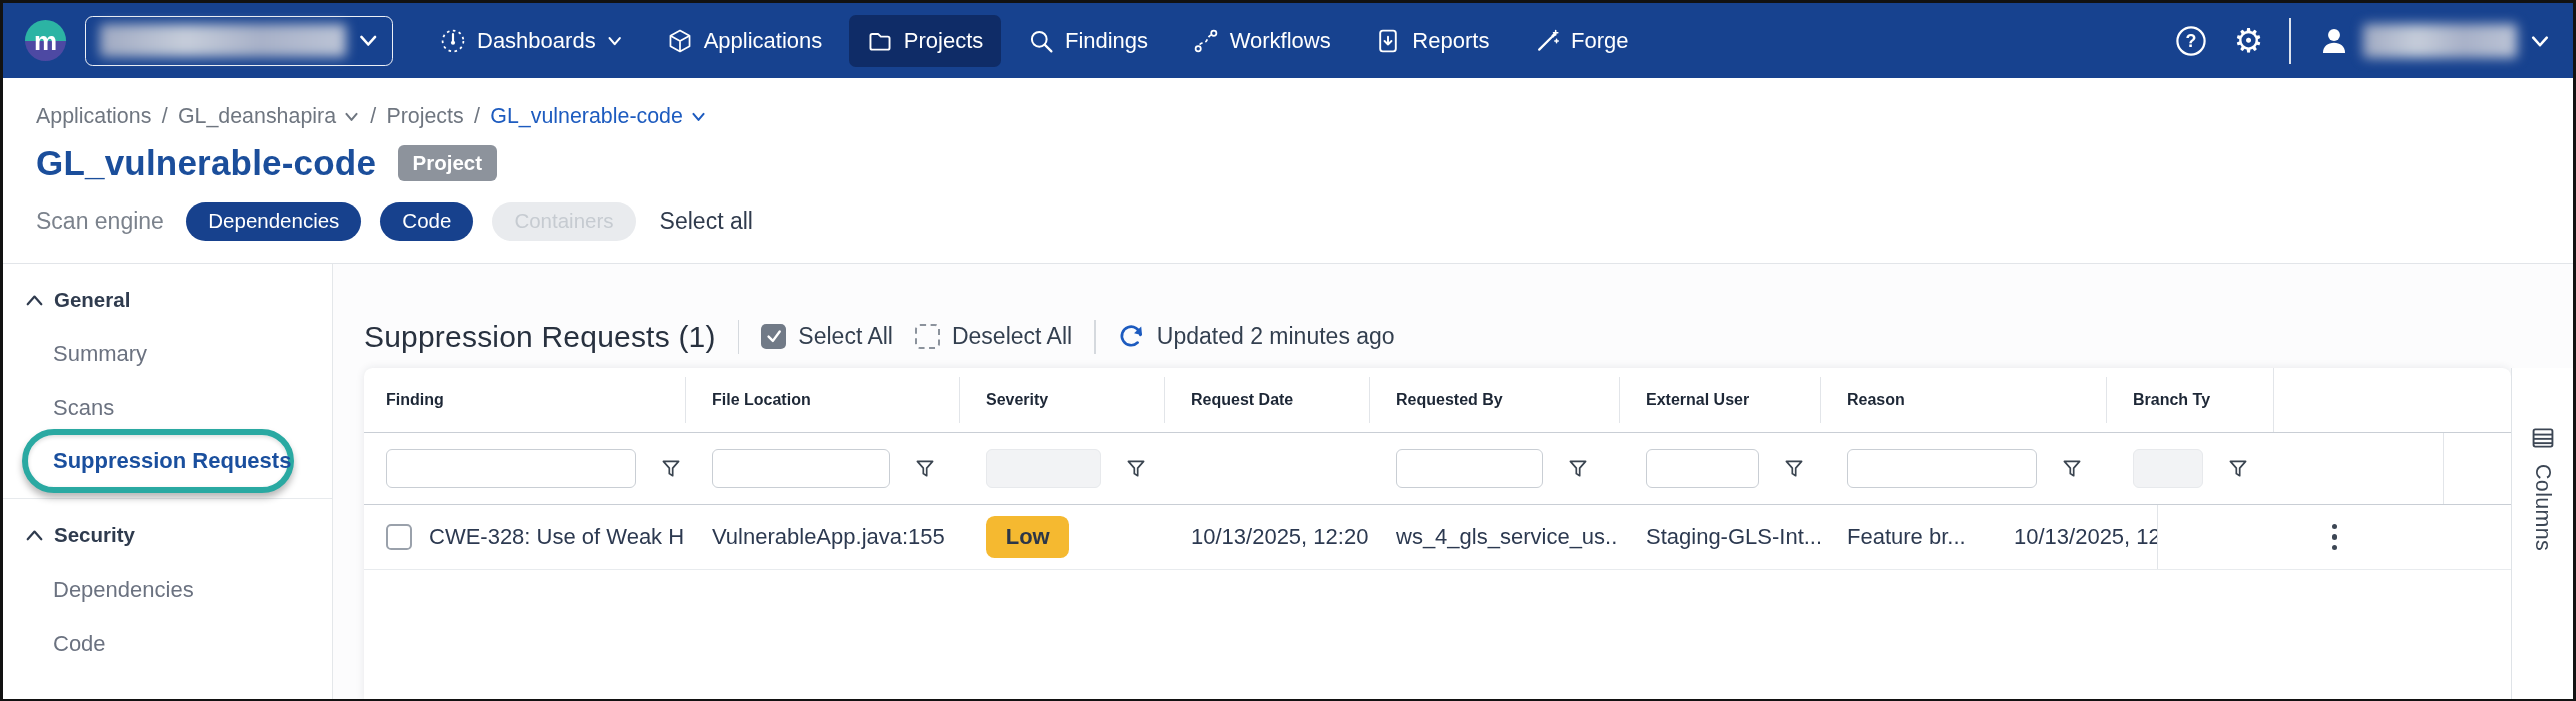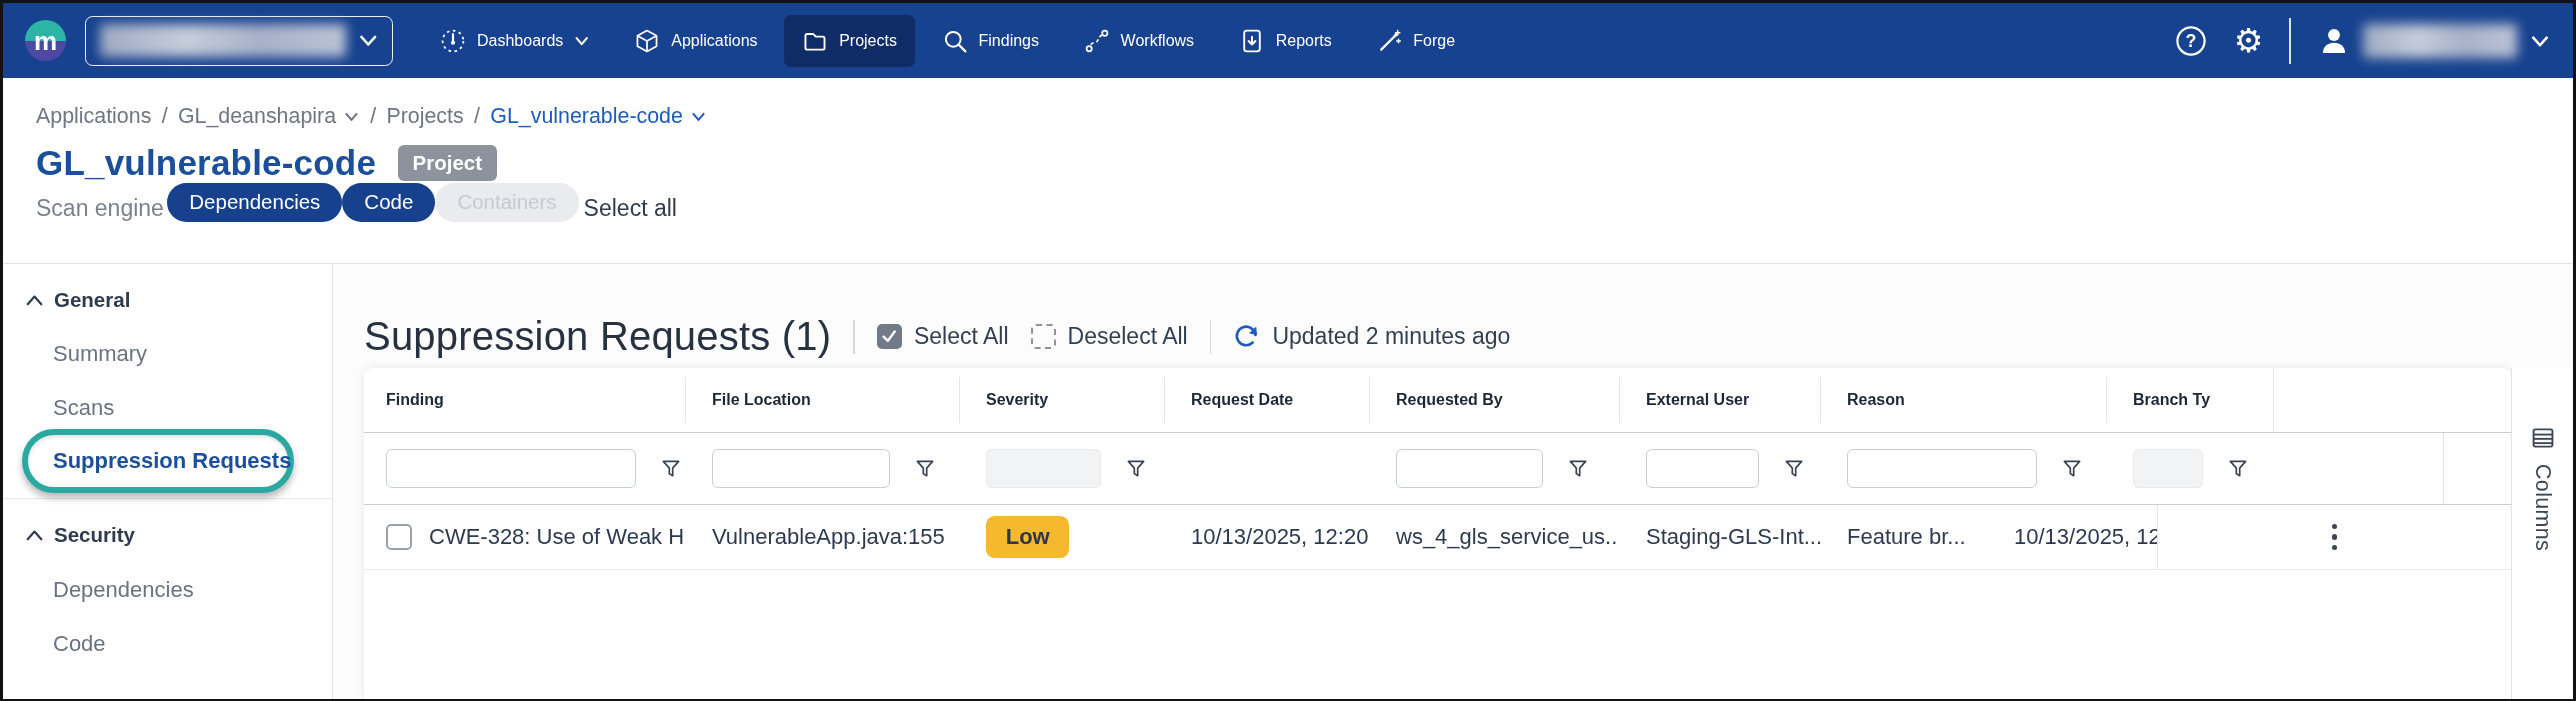--- a/index.html
+++ b/index.html
@@ -27,21 +27,21 @@
     border-radius:7.7px; display:flex; align-items:center; padding:0 13.7px; cursor:pointer;
   }
   .redact{
     background:linear-gradient(90deg,#9fa9c2,#c6cdda 35%,#a8b1c8 65%,#bcc4d6);
     filter:blur(6px); border-radius:3.4px;
   }
   .org-selector .redact{ flex:1; height:33px; margin-right:12px; }
   .nav{ display:flex; align-items:center; gap:8.6px; margin-left:29px; }
   .nav-item{
     display:flex; align-items:center; gap:11px; padding:13px 18px; border-radius:6.8px;
-    font-size:16px; font-weight:500; cursor:pointer; white-space:nowrap;
+    font-size:22px; font-weight:500; cursor:pointer; white-space:nowrap;
   }
   .nav-item.active{ background:#0F2C67; }
   .nav-item svg{ display:block; }
   .topbar-right{ margin-left:auto; display:flex; align-items:center; gap:26px; }
   .icon-btn{ cursor:pointer; display:flex; align-items:center; justify-content:center; }
   .gear-glyph{ font-size:33px; line-height:1; color:#fff; }
   .v-divider{ width:1.7px; height:46px; background:rgba(255,255,255,.85); }
   .user-chunk{ display:flex; align-items:center; gap:12px; cursor:pointer; }
   .user-chunk .redact{ width:154px; height:34px; }
 
@@ -50,21 +50,21 @@
   .breadcrumb{ display:flex; align-items:center; gap:10.3px; font-size:21.4px; color:#6f7680; }
   .crumb{ cursor:pointer; display:flex; align-items:center; gap:6.8px; }
   .crumb.link{ color:#1d5bbf; }
   .crumb-sep{ color:#6f7680; }
   .title-row{ margin-top:13.7px; display:flex; align-items:center; }
   .page-title{ font-size:35px; font-weight:bold; color:#1B4E9B; letter-spacing:0.2px; }
   .type-badge{
     margin-left:22px; background:#8d939c; color:#fff; font-size:20.5px; font-weight:bold;
     border-radius:6px; padding:6px 14.5px;
   }
-  .scan-row{ display:flex; align-items:flex-end; }
+  .scan-row{ margin-top:19px; display:flex; align-items:center; gap:19px; }
   .scan-label{ font-size:23px; color:#7b828c; margin-right:3.4px; }
   .chip{
     height:39px; border-radius:19.7px; padding:0 22px; display:flex; align-items:center;
     font-size:20.5px; cursor:pointer; white-space:nowrap;
   }
   .chip.on{ background:#17418D; color:#fff; }
   .chip.off{ background:#e9ebee; color:#c6cbd1; cursor:default; }
   .select-all-engines{ font-size:23px; color:#303b4d; margin-left:5.1px; cursor:pointer; }
 
   
@@ -80,21 +80,21 @@
   .ring{
     position:absolute; z-index:1; left:19px; top:-15.4px; width:272px; height:64px;
     border:6.8px solid #2AA9A2; border-radius:34px; background:#fff;
     box-shadow:0 5.1px 7.7px rgba(0,0,0,.28), inset 0 1.7px 4.3px rgba(0,0,0,.14);
   }
   .side-divider{ height:0.9px; background:#e7eaed; margin:8.6px 0 23px 0; }
 
   
   .main{ flex:1; min-width:0; display:flex; flex-direction:column; padding-left:31px; }
   .toolbar{ padding-top:41px; height:104px; flex:0 0 104px; display:flex; align-items:center; gap:22px; }
-  .toolbar-title{ font-size:40px; font-weight:500; color:#28313f; letter-spacing:0.2px; }
+  .toolbar-title{ font-size:30px; font-weight:500; color:#28313f; letter-spacing:0.2px; }
   .tb-sep{ width:1.7px; height:34px; background:#d5d9de; }
   .tb-btn{ display:flex; align-items:center; gap:12px; font-size:23px; color:#333f4f; cursor:pointer; white-space:nowrap; }
   .cb-solid{ width:25px; height:25px; background:#717a87; border-radius:5.1px; display:flex; align-items:center; justify-content:center; }
   .cb-dashed{ width:25px; height:25px; border:2.6px dashed #8b929c; border-radius:5.1px; }
 
   .content-row{ flex:1; display:flex; min-height:0; }
   .table-card{
     flex:1; min-width:0; background:#fff; border-radius:8.6px 8.6px 0 0;
     box-shadow:0 0.9px 8.6px rgba(30,40,60,.10); display:flex; flex-direction:column;
   }

